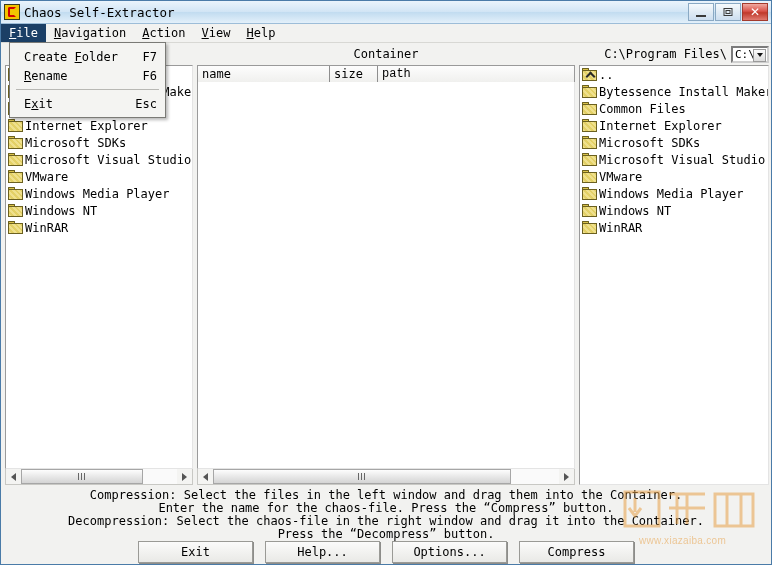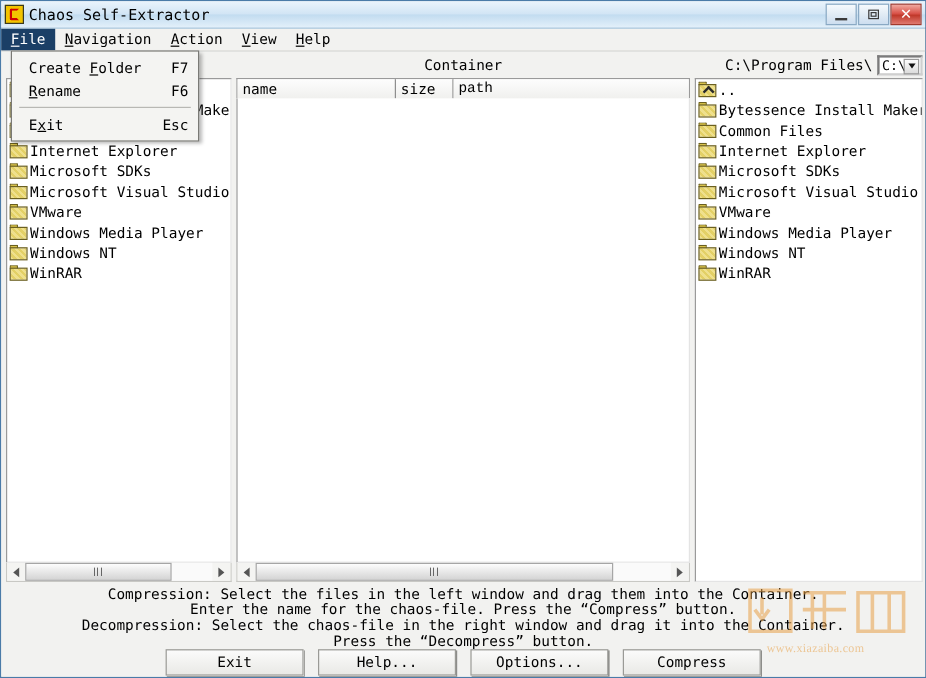--- a/index.html
+++ b/index.html
@@ -373,21 +373,21 @@
     right: 4px;
     bottom: 16px;
     width: 152px;
     height: 62px;
     pointer-events: none;
     opacity: 0.55;
   }
   .wm-text {
     position: absolute;
     left: 24px; bottom: 2px;
-    font-family: Liberation Serif, serif;
+    font-family: Liberation Sans, sans-serif;
     font-size: 10px;
     color: #e8a24a;
     letter-spacing: 0.3px;
   }
 </style>
 </head>
 <body>
 
 <div id="app">
   <div class="window">

